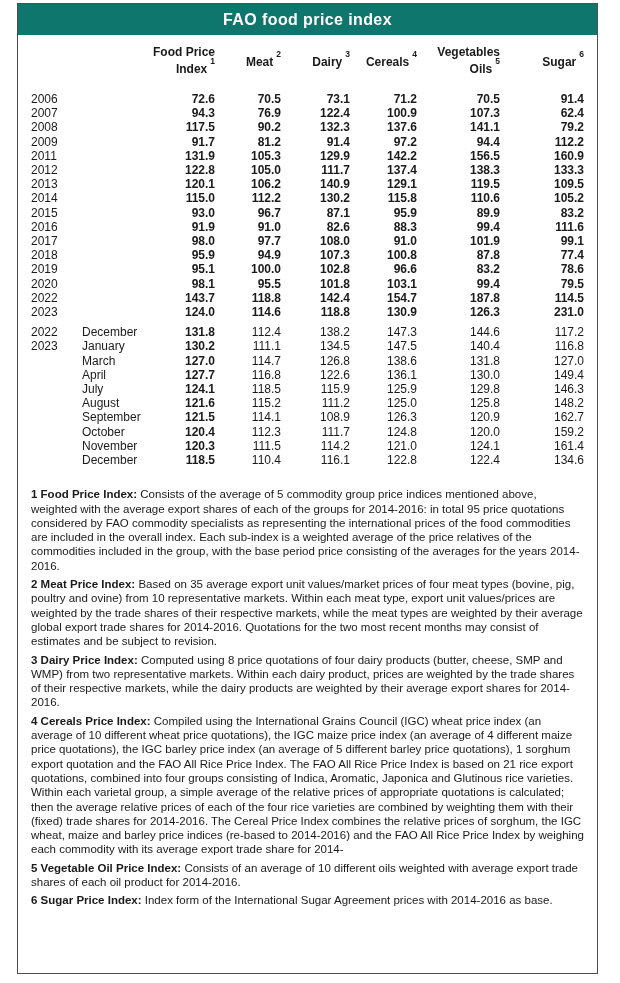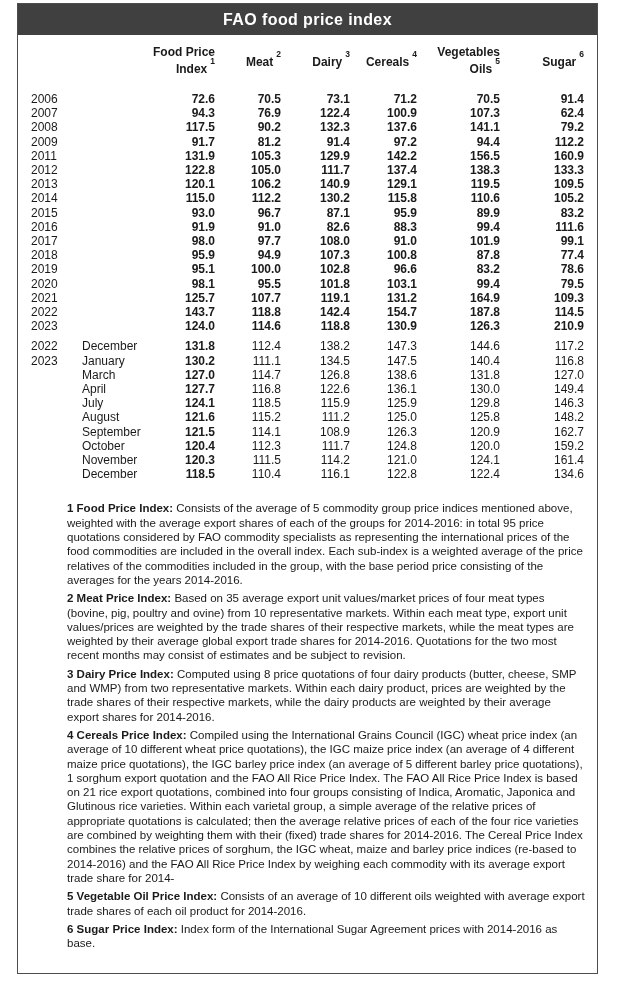--- a/index.html
+++ b/index.html
@@ -13,21 +13,21 @@
   .doc {
     position: absolute;
     left: 17px; top: 3px;
     width: 581px; height: 971px;
     border: 1px solid #4d4d4d;
     background: #fff;
     box-sizing: border-box;
   }
   .titlebar {
     height: 31px;
-    background: #404040;
+    background: #0f766e;
     display: flex; align-items: center; justify-content: center;
   }
   .titlebar .t {
     color: #ffffff;
     font-weight: bold;
     font-size: 16px;
     letter-spacing: 0.4px;
   }
   .content { padding: 0 12px 0 13px; }
 
@@ -56,21 +56,20 @@
   td.lbl { text-align: left; font-weight: normal; }
   td.num { text-align: right; }
   td.bold { font-weight: bold; }
   tbody[data-name="year-rows"] tr:first-child td { padding-top: 9px; }
   tbody[data-name="month-rows"] tr:first-child td { padding-top: 6px; }
 
   .footnotes {
     margin-top: 20px;
     font-size: 11.5px;
     line-height: 14.3px;
-    margin-left: 36px;
   }
   .footnotes p { margin: 0 0 4px 0; }
   .footnotes b { font-weight: bold; }
 </style>
 </head>
 <body>
 
 <div class="doc" data-name="document-page">
   <div class="titlebar" data-name="title-bar">
     <span class="t" data-name="document-title">FAO food price index</span>
@@ -253,48 +252,38 @@
             <td class="lbl" data-name="year-cell">2020</td>
             <td class="lbl" data-name="month-cell"></td>
             <td class="num bold" data-name="value-cell">98.1</td>
             <td class="num bold" data-name="value-cell">95.5</td>
             <td class="num bold" data-name="value-cell">101.8</td>
             <td class="num bold" data-name="value-cell">103.1</td>
             <td class="num bold" data-name="value-cell">99.4</td>
             <td class="num bold" data-name="value-cell">79.5</td>
           </tr>
           <tr data-name="table-row">
-            <td class="lbl" data-name="year-cell">2021</td>
-            <td class="lbl" data-name="month-cell"></td>
-            <td class="num bold" data-name="value-cell">125.7</td>
-            <td class="num bold" data-name="value-cell">107.7</td>
-            <td class="num bold" data-name="value-cell">119.1</td>
-            <td class="num bold" data-name="value-cell">131.2</td>
-            <td class="num bold" data-name="value-cell">164.9</td>
-            <td class="num bold" data-name="value-cell">109.3</td>
-          </tr>
-          <tr data-name="table-row">
             <td class="lbl" data-name="year-cell">2022</td>
             <td class="lbl" data-name="month-cell"></td>
             <td class="num bold" data-name="value-cell">143.7</td>
             <td class="num bold" data-name="value-cell">118.8</td>
             <td class="num bold" data-name="value-cell">142.4</td>
             <td class="num bold" data-name="value-cell">154.7</td>
             <td class="num bold" data-name="value-cell">187.8</td>
             <td class="num bold" data-name="value-cell">114.5</td>
           </tr>
           <tr data-name="table-row">
             <td class="lbl" data-name="year-cell">2023</td>
             <td class="lbl" data-name="month-cell"></td>
             <td class="num bold" data-name="value-cell">124.0</td>
             <td class="num bold" data-name="value-cell">114.6</td>
             <td class="num bold" data-name="value-cell">118.8</td>
             <td class="num bold" data-name="value-cell">130.9</td>
             <td class="num bold" data-name="value-cell">126.3</td>
-            <td class="num bold" data-name="value-cell">210.9</td>
+            <td class="num bold" data-name="value-cell">231.0</td>
           </tr>
         </tbody>
       <tbody data-name="month-rows">
           <tr data-name="table-row">
             <td class="lbl" data-name="year-cell">2022</td>
             <td class="lbl" data-name="month-cell">December</td>
             <td class="num bold" data-name="value-cell">131.8</td>
             <td class="num" data-name="value-cell">112.4</td>
             <td class="num" data-name="value-cell">138.2</td>
             <td class="num" data-name="value-cell">147.3</td>

